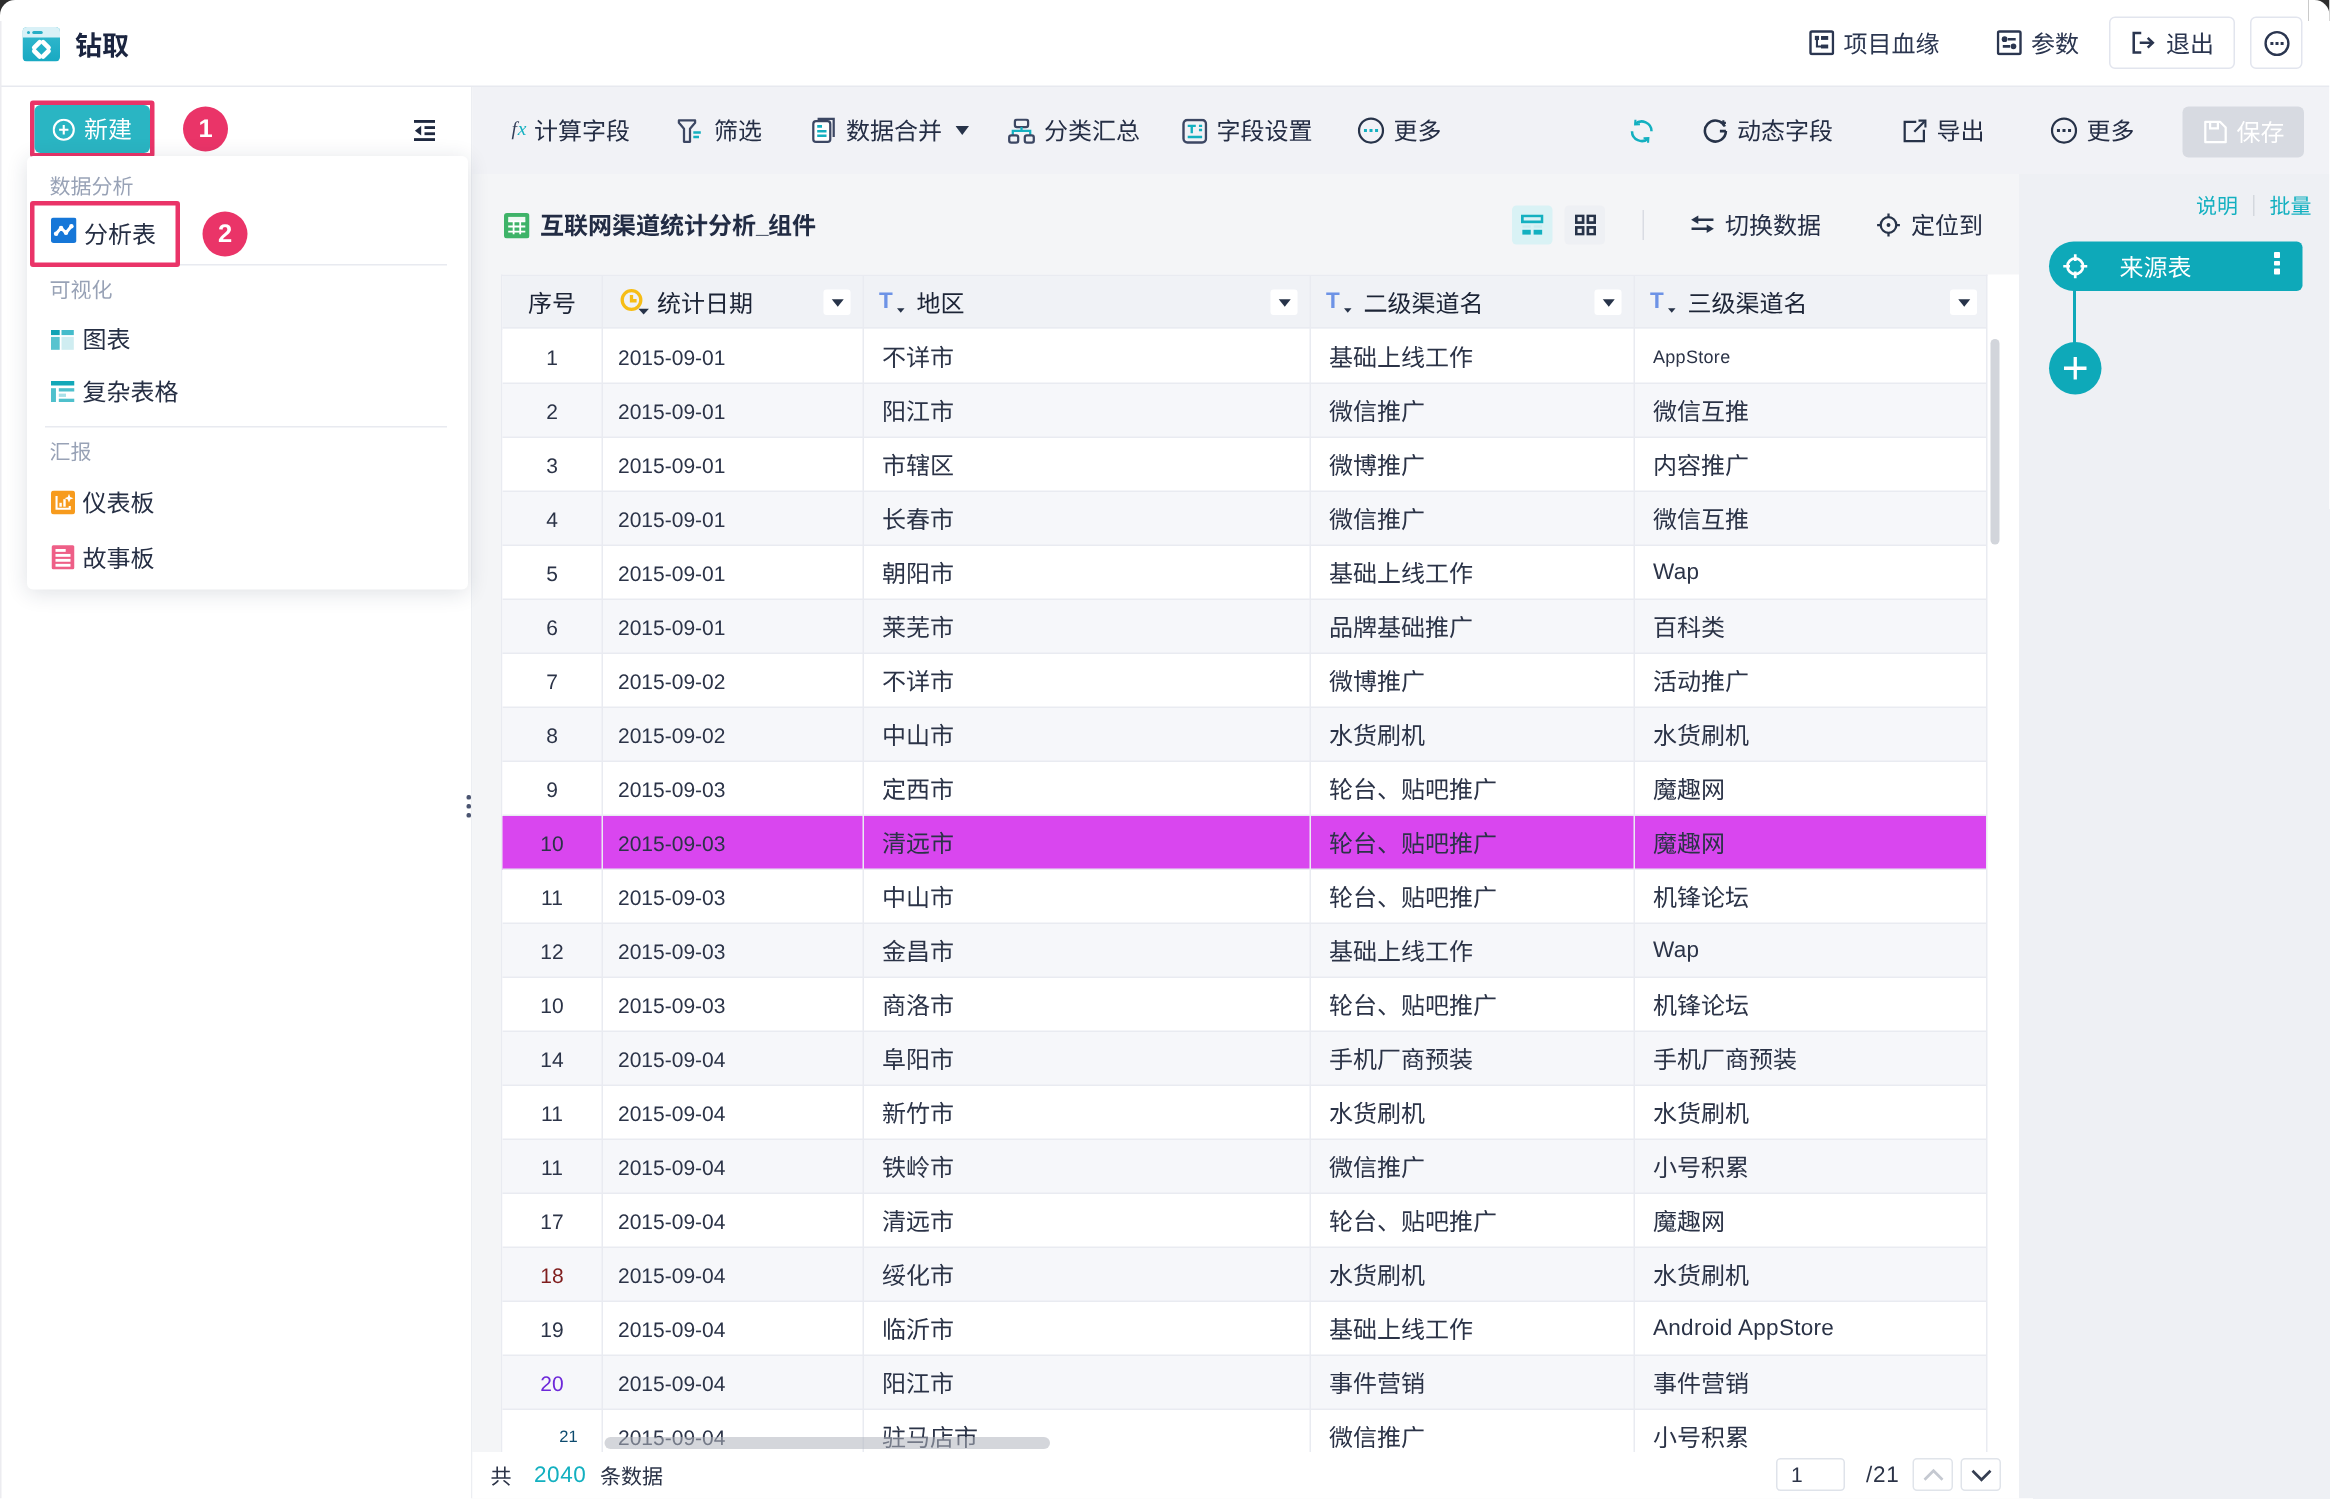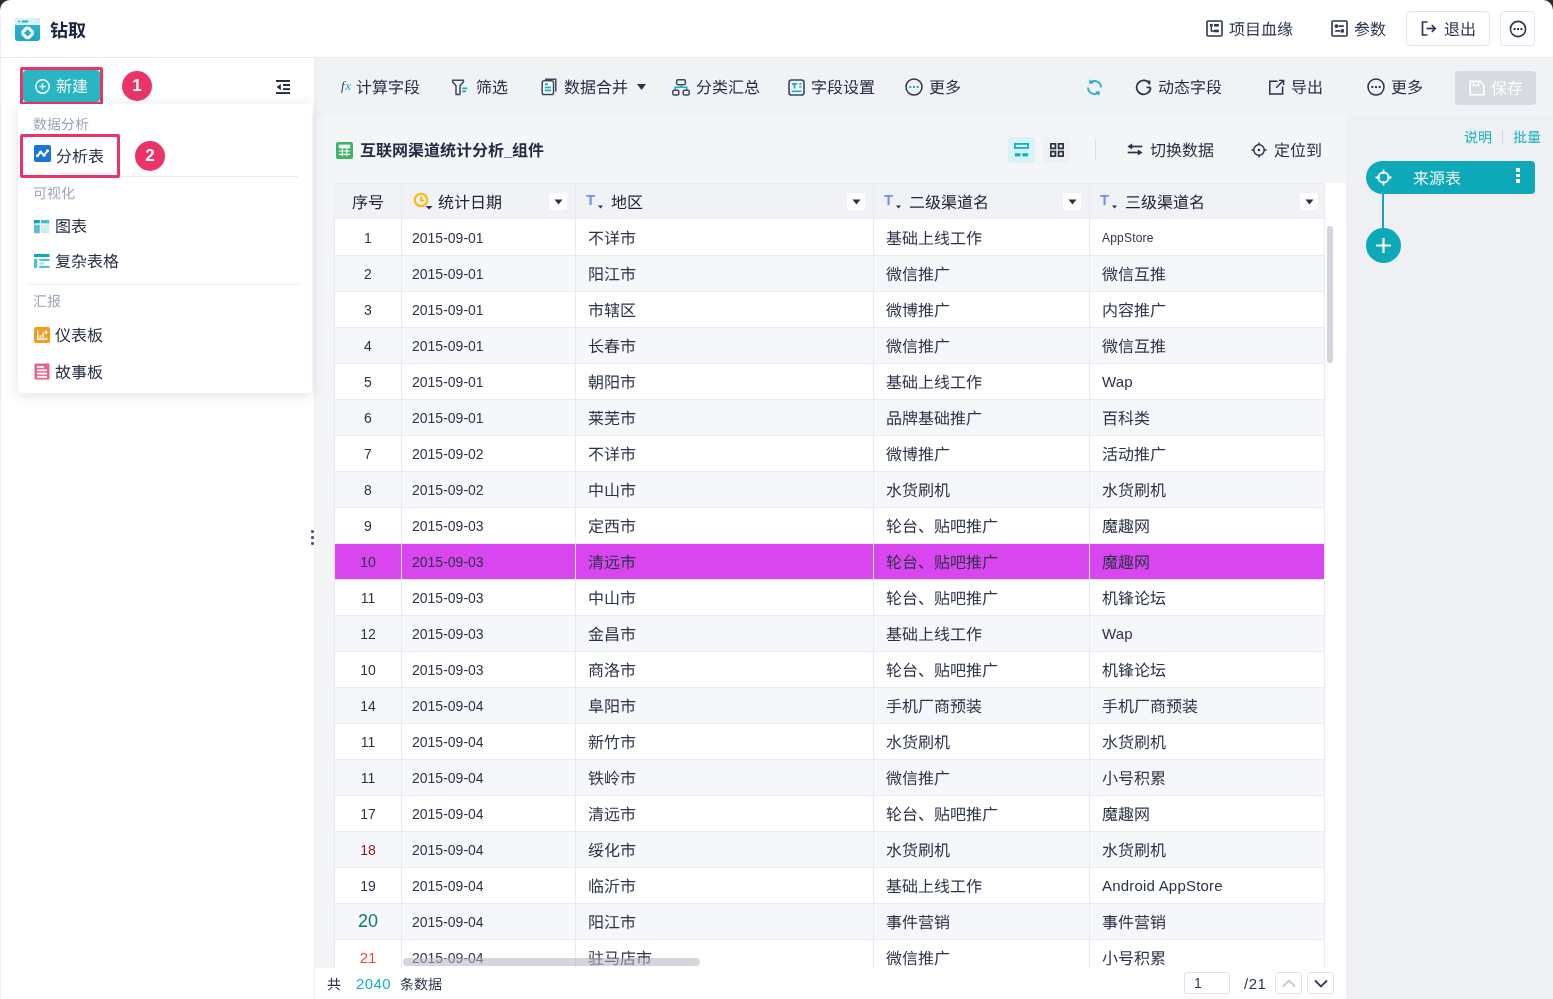--- a/index.html
+++ b/index.html
@@ -1004,21 +1004,21 @@
             <use href="#g83" x="3000"></use>
             <use href="#g84" x="4000"></use>
             <use href="#g85" x="5000"></use>
           </svg>
         </div>
         <div class="abs row" style="left:767px;top:0;height:35px">
           <span style="font-size:15px;color:#2b3347;letter-spacing:0.2px">Android AppStore</span>
         </div>
       </div>
       <div class="abs" style="left:0;top:720px;width:989px;height:36px;background:#f6f7fa;border-bottom:1px solid #e9ebf1">
-        <div class="abs row" style="left:0;top:0;width:66px;height:35px;justify-content:center;font-size:18px;color:#0f766e">20</div>
+        <div class="abs row" style="left:0;top:0;width:66px;height:35px;justify-content:center;font-size:14px;color:#6d28d9">20</div>
         <div class="abs row" style="left:77px;top:0;height:35px;font-size:14px;color:#2b3347">2015-09-04</div>
         <div class="abs row" style="left:253px;top:0;height:35px">
           <svg style="width:48.0px;height:16px;" viewBox="0 -880 3000 1000" fill="#2b3347">
             <use href="#g86" x="0"></use>
             <use href="#g87" x="1000"></use>
             <use href="#g79" x="2000"></use>
           </svg>
         </div>
         <div class="abs row" style="left:551px;top:0;height:35px">
           <svg style="width:64.0px;height:16px;" viewBox="0 -880 4000 1000" fill="#2b3347">
@@ -1031,21 +1031,21 @@
         <div class="abs row" style="left:767px;top:0;height:35px">
           <svg style="width:64.0px;height:16px;" viewBox="0 -880 4000 1000" fill="#2b3347">
             <use href="#g28" x="0"></use>
             <use href="#g145" x="1000"></use>
             <use href="#g146" x="2000"></use>
             <use href="#g147" x="3000"></use>
           </svg>
         </div>
       </div>
       <div class="abs" style="left:0;top:756px;width:989px;height:36px;background:#fff;border-bottom:1px solid #e9ebf1">
-        <div class="abs row" style="left:0;top:0;width:66px;height:35px;justify-content:center;font-size:15px;color:#ef4444">21</div>
+        <div class="abs row" style="left:11px;top:0;width:66px;height:35px;justify-content:center;font-size:11px;color:#0c4a6e">21</div>
         <div class="abs row" style="left:77px;top:0;height:35px;font-size:14px;color:#2b3347">2015-09-04</div>
         <div class="abs row" style="left:253px;top:0;height:35px">
           <svg style="width:64.0px;height:16px;" viewBox="0 -880 4000 1000" fill="#2b3347">
             <use href="#g148" x="0"></use>
             <use href="#g149" x="1000"></use>
             <use href="#g150" x="2000"></use>
             <use href="#g79" x="3000"></use>
           </svg>
         </div>
         <div class="abs row" style="left:551px;top:0;height:35px">

